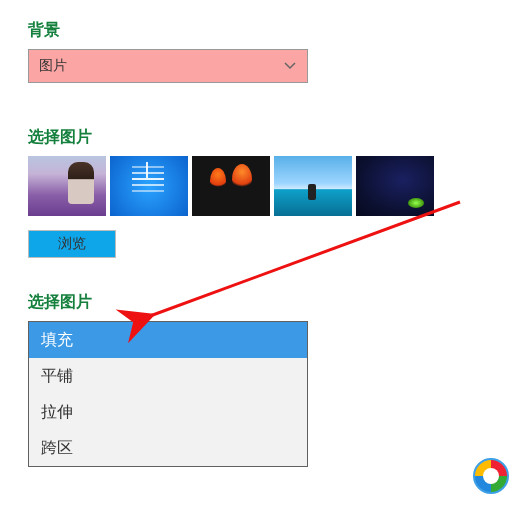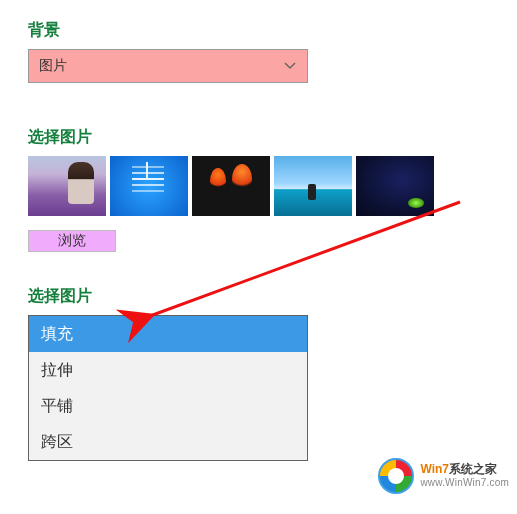--- a/index.html
+++ b/index.html
@@ -96,23 +96,23 @@
   }
   .thumb5 { background: radial-gradient(80px 60px at 60% 40%, #1a2060 0%, #0b1030 55%, #040614 100%); }
   .thumb5::after {
     content:""; position:absolute; right:10px; bottom:8px; width:16px; height:10px;
     background: radial-gradient(12px 8px at 50% 50%, #97ff4d 0%, #2b7e00 80%, transparent 100%);
     border-radius:50%;
   }
 
   .browse-btn {
     width: 88px;
-    height: 22px;
+    height: 28px;
     border: 1px solid #bdbdbd;
-    background: #f0abfc;
+    background: #0ea5e9;
     display: flex;
     align-items: center;
     justify-content: center;
     cursor: pointer;
     color: #333;
     font-size: 14px;
   }
 
   .fit-section { margin-top: 34px; }
   .dropdown {
@@ -191,40 +191,36 @@
     <span>浏览</span>
   </div>
 
   <div class="fit-section">
     <div class="section-label">选择图片</div>
     <div class="dropdown">
       <div class="dropdown-item selected">
         <span>填充</span>
       </div>
       <div class="dropdown-item">
+        <span>平铺</span>
+      </div>
+      <div class="dropdown-item">
         <span>拉伸</span>
-      </div>
-      <div class="dropdown-item">
-        <span>平铺</span>
       </div>
       <div class="dropdown-item">
         <span>跨区</span>
       </div>
     </div>
   </div>
 </div>
 
 <svg class="arrow" width="517" height="514" style="left:0;top:0">
   <defs>
     <marker id="ah" markerWidth="14" markerHeight="12" refX="2" refY="6" orient="auto">
       <path d="M12,0 L0,6 L12,12 L8,6 Z" fill="#e11"></path>
     </marker>
   </defs>
   <line x1="460" y1="202" x2="150" y2="316" stroke="#e11" stroke-width="3" marker-end="url(#ah)"></line>
 </svg>
 
 <div class="watermark">
   <div class="watermark-logo"></div>
-  <div class="watermark-text">
-    <div class="l1"><b>Win7</b><span>系统之家</span></div>
-    <div class="l2">www.WinWin7.com</div>
-  </div>
 </div>
 
 </body></html>

